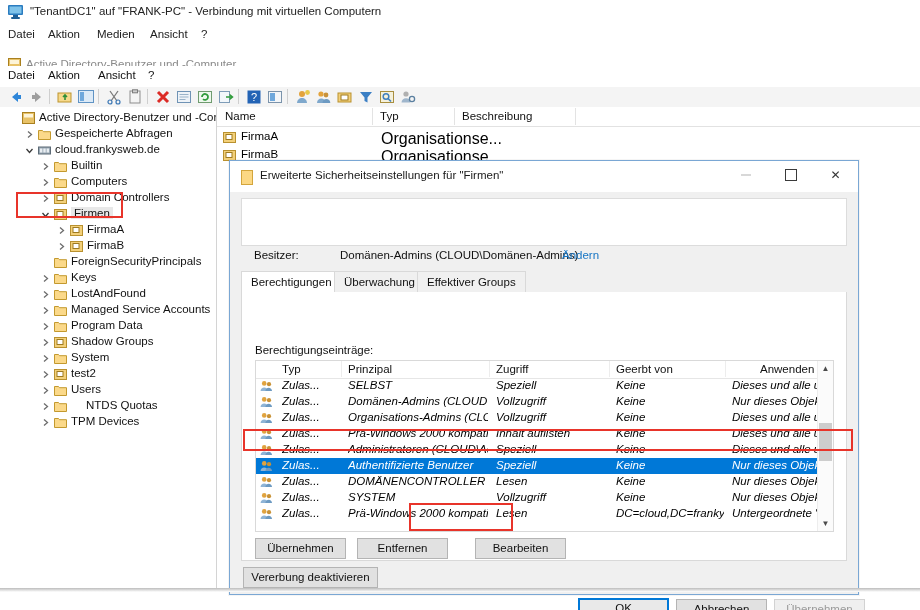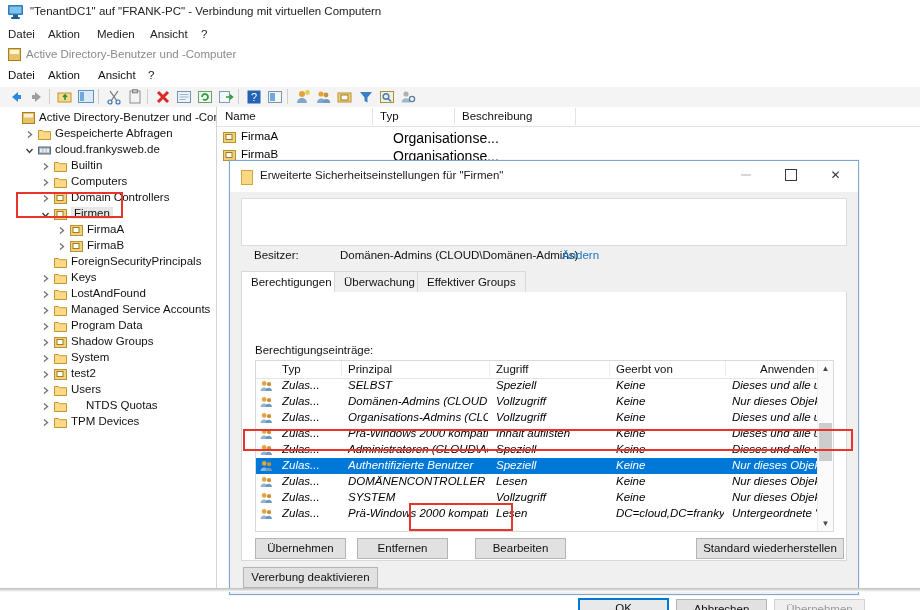--- a/index.html
+++ b/index.html
@@ -14,21 +14,21 @@
 
   
   .vm-titlebar{position:absolute;left:0;top:0;width:920px;height:25px;background:#ffffff;}
   .vm-titlebar .vm-ico{position:absolute;left:8px;top:5px;width:15px;height:14px;}
   .vm-titlebar .vm-text{position:absolute;left:30px;top:5px;font-size:11.5px;color:#222;white-space:nowrap;}
 
   .vm-menubar{position:absolute;left:0;top:25px;width:920px;height:20px;background:#ffffff;}
   .vm-menubar .mi{position:absolute;top:3px;font-size:11.5px;color:#222;}
 
   
-  .mmc-title{position:absolute;left:0;top:45px;width:920px;height:20px;background:#fff;}
+  .mmc-title{position:absolute;left:0;top:55px;width:920px;height:20px;background:#fff;}
   .mmc-title .m-ico{position:absolute;left:8px;top:3px;width:13px;height:13px;}
   .mmc-title .m-text{position:absolute;left:26px;top:3px;font-size:11.5px;color:#8a8a8a;white-space:nowrap;}
 
   .mmc-menubar{position:absolute;left:0;top:66px;width:920px;height:21px;background:#fff;border-bottom:0;}
   .mmc-menubar .mi{position:absolute;top:3px;font-size:11.5px;color:#111;}
 
   .mmc-toolbar{position:absolute;left:0;top:87px;width:920px;height:20px;background:#f4f4f4;}
   .tb-icon{position:absolute;top:2px;width:16px;height:16px;}
   .tb-sep{position:absolute;top:2px;width:1px;height:15px;background:#cfcfcf;}
 
@@ -42,21 +42,21 @@
   .chev svg{display:block;}
 
   
   .listpane{position:absolute;left:217px;top:107px;right:0;height:483px;background:#fff;}
   .lp-head{position:absolute;left:0;top:0;height:19px;left:0;right:0;background:#fff;border-bottom:1px solid #e2e2e2;}
   .lp-head .ch{position:absolute;top:3px;font-size:11.5px;color:#111;}
   .lp-head .chsep{position:absolute;top:1px;width:1px;height:17px;background:#e3e3e3;}
   .lp-row{position:absolute;height:17px;left:0;right:0;}
   .lp-row .ico{position:absolute;left:6px;top:2px;width:13px;height:12px;}
   .lp-row .c1{position:absolute;left:24px;top:1px;font-size:11.5px;}
-  .lp-row .c2{position:absolute;left:176px;top:1px;font-size:14px;}
+  .lp-row .c2{position:absolute;left:164px;top:1px;font-size:16px;}
 
   
   .dlg{position:absolute;left:229px;top:160px;width:628px;height:433px;background:#f0f0f0;border:1px solid #7aa7d4;box-shadow:0 0 0 1px rgba(0,0,0,0.04);}
   .dlg-tb{position:absolute;left:0;top:0;right:0;height:31px;background:#fff;}
   .dlg-tb .d-ico{position:absolute;left:11px;top:9px;width:10px;height:13px;background:#fcd884;border:1px solid #d3a53c;}
   .dlg-tb .d-title{position:absolute;left:30px;top:8px;font-size:11.5px;color:#1a1a1a;white-space:nowrap;}
   .wbtn{position:absolute;top:0;width:45px;height:28px;}
   .wbtn .g{position:absolute;left:50%;top:50%;transform:translate(-50%,-50%);color:#333;font-size:12px;line-height:1;}
   .wbtn.min .g{width:10px;height:1px;background:#b2b2b2;}
   .wbtn.max .g{width:10px;height:10px;border:1px solid #3a3a3a;}
@@ -686,21 +686,20 @@
             <span class="arr dn">▼</span>
           </div>
         </div>
 
         <span class="dbtn" style="left:13px;top:246px;width:91px">Übernehmen</span>
         <span class="dbtn" style="left:115px;top:246px;width:91px">Entfernen</span>
 
       </div>
 
       <span class="dbtn" style="left:245px;top:346px;width:91px">Bearbeiten</span>
-      <span class="dbtn" style="left:466px;top:346px;width:148px">Standard wiederherstellen</span>
       <span class="dbtn" style="left:13px;top:375px;width:135px">Vererbung deaktivieren</span>
 
       <span class="dbtn default" style="left:348px;top:406px;width:91px;height:23px">OK</span>
       <span class="dbtn" style="left:446px;top:407px;width:91px">Abbrechen</span>
       <span class="dbtn disabled" style="left:544px;top:407px;width:91px">Übernehmen</span>
     </div>
   </div>
 
   <div class="redbox" id="box0" style="left: 16px; top: 192px; width: 107px; height: 26px; border-color: rgb(232, 52, 42);"></div>
   <div class="redbox" id="box1" style="left: 243px; top: 429px; width: 610px; height: 22px; border-color: rgb(232, 52, 42);"></div>

